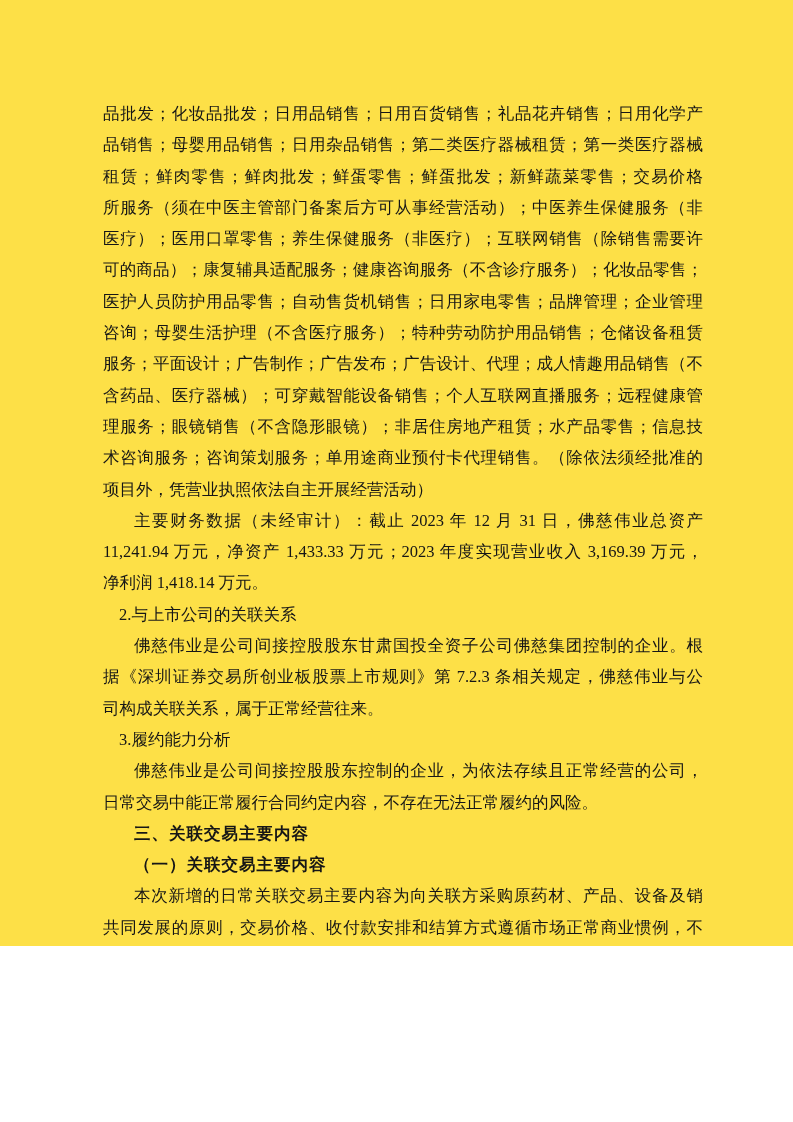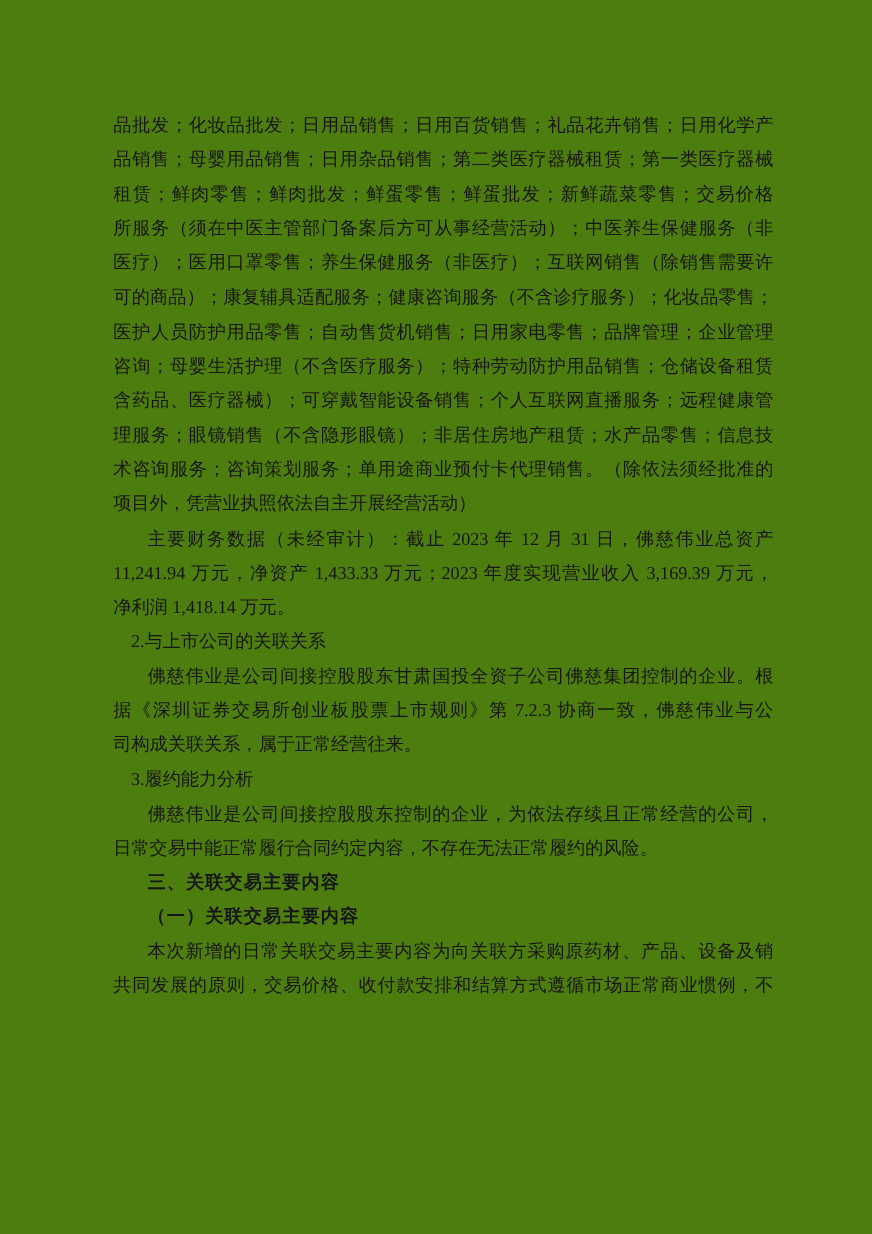--- a/index.html
+++ b/index.html
@@ -3,22 +3,22 @@
 <meta charset="utf-8">
 <style>
   html, body {
     margin: 0;
     padding: 0;
     background: #ffffff;
   }
   .page {
     position: relative;
     width: 793px;
-    height: 1122px;
-    background: #4d7c0f;
+    height: 946px;
+    background: #fde047;
     overflow: hidden;
     font-family: "Liberation Serif", "DejaVu Serif", serif;
   }
   .textblock {
     position: absolute;
     left: 103px;
     top: 98px;
     width: 600px;
     font-size: 16.5px;
     color: #161616;
@@ -50,36 +50,37 @@
   <div class="textblock" id="textblock" style="color: rgb(22, 22, 22);">
       <div class="para">
         <div class="line j">品批发；化妆品批发；日用品销售；日用百货销售；礼品花卉销售；日用化学产</div>
         <div class="line j">品销售；母婴用品销售；日用杂品销售；第二类医疗器械租赁；第一类医疗器械</div>
         <div class="line j">租赁；鲜肉零售；鲜肉批发；鲜蛋零售；鲜蛋批发；新鲜蔬菜零售；交易价格</div>
         <div class="line j">所服务（须在中医主管部门备案后方可从事经营活动）；中医养生保健服务（非</div>
         <div class="line j">医疗）；医用口罩零售；养生保健服务（非医疗）；互联网销售（除销售需要许</div>
         <div class="line j">可的商品）；康复辅具适配服务；健康咨询服务（不含诊疗服务）；化妆品零售；</div>
         <div class="line j">医护人员防护用品零售；自动售货机销售；日用家电零售；品牌管理；企业管理</div>
         <div class="line j">咨询；母婴生活护理（不含医疗服务）；特种劳动防护用品销售；仓储设备租赁</div>
+        <div class="line j">服务；平面设计；广告制作；广告发布；广告设计、代理；成人情趣用品销售（不</div>
         <div class="line j">含药品、医疗器械）；可穿戴智能设备销售；个人互联网直播服务；远程健康管</div>
         <div class="line j">理服务；眼镜销售（不含隐形眼镜）；非居住房地产租赁；水产品零售；信息技</div>
         <div class="line j">术咨询服务；咨询策划服务；单用途商业预付卡代理销售。（除依法须经批准的</div>
         <div class="line">项目外，凭营业执照依法自主开展经营活动）</div>
       </div>
       <div class="para">
         <div class="line j ind">主要财务数据（未经审计）：截止 2023 年 12 月 31 日，佛慈伟业总资产</div>
         <div class="line j">11,241.94 万元，净资产 1,433.33 万元；2023 年度实现营业收入 3,169.39 万元，</div>
         <div class="line">净利润 1,418.14 万元。</div>
       </div>
       <div class="para">
         <div class="line ind-sm">2.与上市公司的关联关系</div>
       </div>
       <div class="para">
         <div class="line j ind">佛慈伟业是公司间接控股股东甘肃国投全资子公司佛慈集团控制的企业。根</div>
-        <div class="line j">据《深圳证券交易所创业板股票上市规则》第 7.2.3 协商一致，佛慈伟业与公</div>
+        <div class="line j">据《深圳证券交易所创业板股票上市规则》第 7.2.3 条相关规定，佛慈伟业与公</div>
         <div class="line">司构成关联关系，属于正常经营往来。</div>
       </div>
       <div class="para">
         <div class="line ind-sm">3.履约能力分析</div>
       </div>
       <div class="para">
         <div class="line j ind">佛慈伟业是公司间接控股股东控制的企业，为依法存续且正常经营的公司，</div>
         <div class="line">日常交易中能正常履行合同约定内容，不存在无法正常履约的风险。</div>
       </div>
       <div class="para bold">

